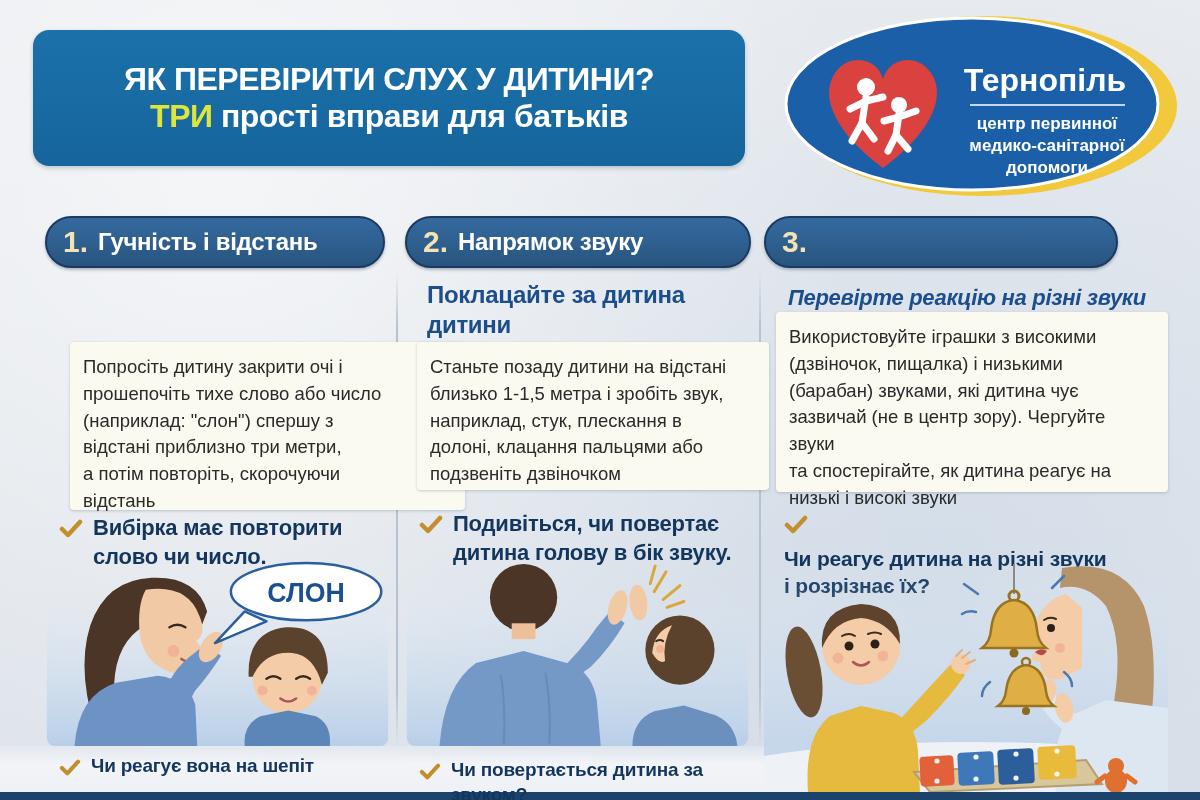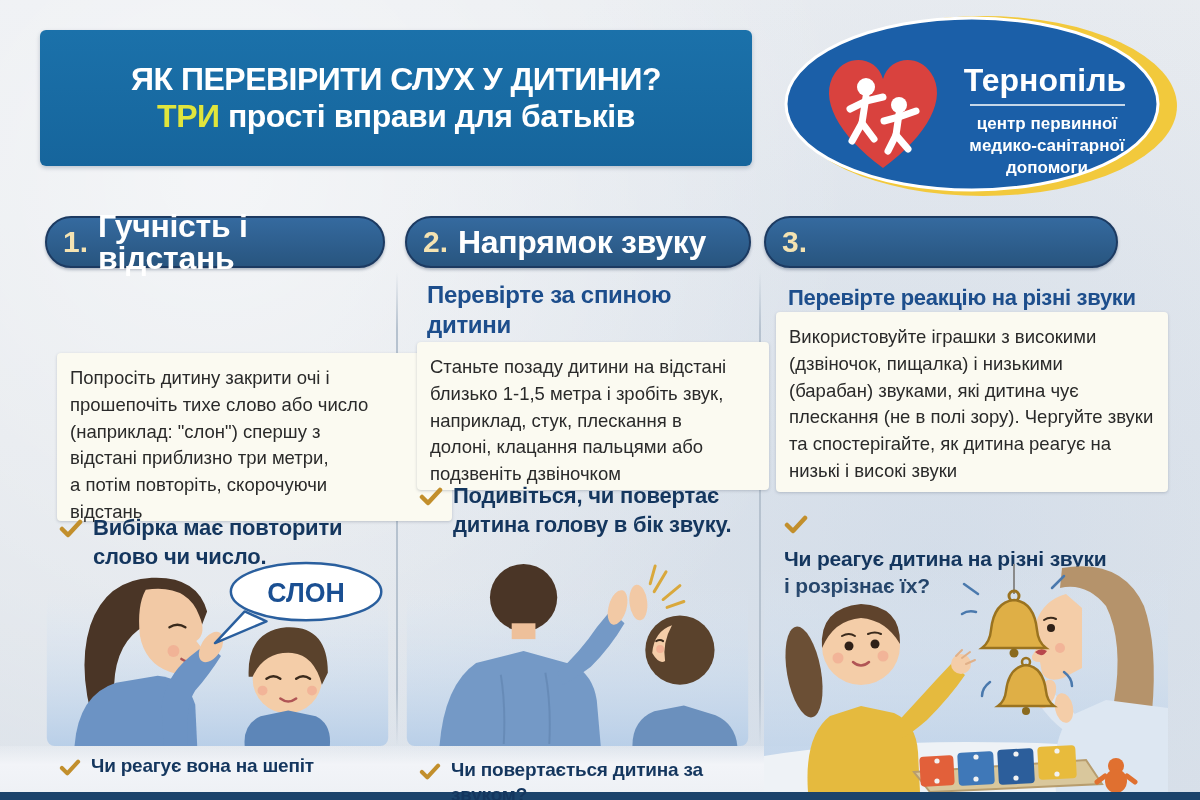--- a/index.html
+++ b/index.html
@@ -13,23 +13,23 @@
     position:relative; width:1200px; height:800px;
     background:
       radial-gradient(circle at 18% 22%, rgba(255,255,255,.55), transparent 55%),
       radial-gradient(circle at 78% 70%, rgba(186,205,228,.35), transparent 60%),
       linear-gradient(180deg,#e9ecf0 0%,#e3e7ec 55%,#dde3ea 100%);
   }
   .pre{ white-space:pre-line; }
 
   
   .title-box{
-    position:absolute; left:40px; top:30px; width:712px; height:136px;
+    position:absolute; left:33px; top:30px; width:712px; height:136px;
     background:linear-gradient(180deg,#1b71aa,#16659c);
-    border-radius:6px;
+    border-radius:16px;
     display:flex; flex-direction:column; justify-content:center; align-items:center;
     box-shadow:0 2px 4px rgba(30,60,90,.25);
   }
   .title-line1{
     color:#ffffff; font-weight:700; font-size:32px; letter-spacing:-.5px;
   }
   .title-line2{
     color:#ffffff; font-weight:700; font-size:32px; letter-spacing:-.5px; text-align:center;
   }
   .title-line2 .hl{ color:#e0e53c; }
@@ -45,49 +45,49 @@
   .pill{
     position:absolute; left:0; top:2px; height:52px;
     background:linear-gradient(180deg,#356a9f,#28557f);
     border:2px solid #1c3a61;
     border-radius:26px;
     display:flex; align-items:center; gap:10px;
     padding:0 18px 0 16px;
     box-shadow:0 2px 3px rgba(20,40,70,.3);
   }
   .pill .num{ color:#f4e3b2; font-weight:700; font-size:30px; line-height:1; }
-  .pill .ptitle{ color:#ffffff; font-weight:700; font-size:32px; line-height:1; letter-spacing:-.3px; }
+  .pill .ptitle{ color:#ffffff; font-weight:700; font-size:24px; line-height:1; letter-spacing:-.3px; }
   .col1 .pill{ width:340px; } .col2 .pill{ width:346px; } .col3 .pill{ width:354px; }
 
   .sub{
     position:absolute; left:22px; top:66px;
     color:#1d4e8c; font-weight:700; font-size:24px; line-height:1.25; letter-spacing:-.3px;
   }
-  .col3 .sub{ font-size:22px; left:24px; top:70px; }
+  .col3 .sub{ font-size:22px; left:24px; top:70px;font-style:italic; }
 
   .body-box{
     position:absolute; left:12px;
     background:#fbfaf1;
     border-radius:4px;
     box-shadow:0 1px 3px rgba(60,70,90,.25);
     color:#2a2a2a; font-size:18.5px; line-height:1.45;
     padding:12px 13px;
   }
-  .col1 .body-box{ top:139px; width:395px; height:168px; }
+  .col1 .body-box{ top:128px; width:395px; height:168px;margin-left:13px; }
   .col2 .body-box{ top:128px; width:352px; height:148px; }
   .col3 .body-box{ top:98px;  width:392px; height:180px; font-size:18.5px; }
 
   .check-row{
     position:absolute; left:14px;
     display:flex; align-items:flex-start; gap:10px;
     color:#14365e; font-weight:600; font-size:22px; line-height:1.3; letter-spacing:-.2px;
   }
   .check-row .ck{ flex:0 0 auto; margin-top:5px; }
   .col1 .check-main{ top:300px; }
-  .col2 .check-main{ top:268px; }
+  .col2 .check-main{ top:296px; }
   .col3 .check-main{ top:296px; left:20px; font-size:21px;flex-direction:column; }
 
   .bottom-check{ font-size:19px; }
   .col1 .bottom-check{ top:540px; }
   .col2 .bottom-check{ top:544px; }
 
   .illus{ position:absolute; left:0; }
   .col1 .illus{ top:342px; width:345px; height:190px; }
   .col2 .illus{ top:342px; width:345px; height:190px; }
   .col3 .illus{ top:336px; width:404px; height:242px; }
@@ -209,21 +209,21 @@
       </svg>
       <span>Чи реагує вона на шепіт</span>
     </div>
   </section>
 
   <section class="col col2">
     <div class="pill">
       <span class="num">2.</span>
       <span class="ptitle">Напрямок звуку</span>
     </div>
-    <h3 class="sub pre">Перевірте за спиною
+    <h3 class="sub pre">Поклацайте за дитина
 дитини</h3>
     <div class="body-box pre">Станьте позаду дитини на відстані
 близько 1-1,5 метра і зробіть звук,
 наприклад, стук, плескання в
 долоні, клацання пальцями або
 подзвеніть дзвіночком</div>
 
     <div class="check-row check-main">
       <svg class="ck" width="24" height="20" viewBox="0 0 24 20">
         <path d="M3 10 L9 16 L21 3" fill="none" stroke="#c28f2c" stroke-width="4.5" stroke-linecap="round" stroke-linejoin="round"></path>
@@ -265,21 +265,21 @@
   </section>
 
   <section class="col col3">
     <div class="pill">
       <span class="num">3.</span>
     </div>
     <h3 class="sub pre">Перевірте реакцію на різні звуки</h3>
     <div class="body-box pre">Використовуйте іграшки з високими
 (дзвіночок, пищалка) і низькими
 (барабан) звуками, які дитина чує
-плескання (не в полі зору). Чергуйте звуки
+зазвичай (не в центр зору). Чергуйте звуки
 та спостерігайте, як дитина реагує на
 низькі і високі звуки</div>
 
     <div class="check-row check-main">
       <svg class="ck" width="24" height="20" viewBox="0 0 24 20">
         <path d="M3 10 L9 16 L21 3" fill="none" stroke="#c28f2c" stroke-width="4.5" stroke-linecap="round" stroke-linejoin="round"></path>
       </svg>
       <span class="pre">Чи реагує дитина на різні звуки
 і розрізнає їх?</span>
     </div>

